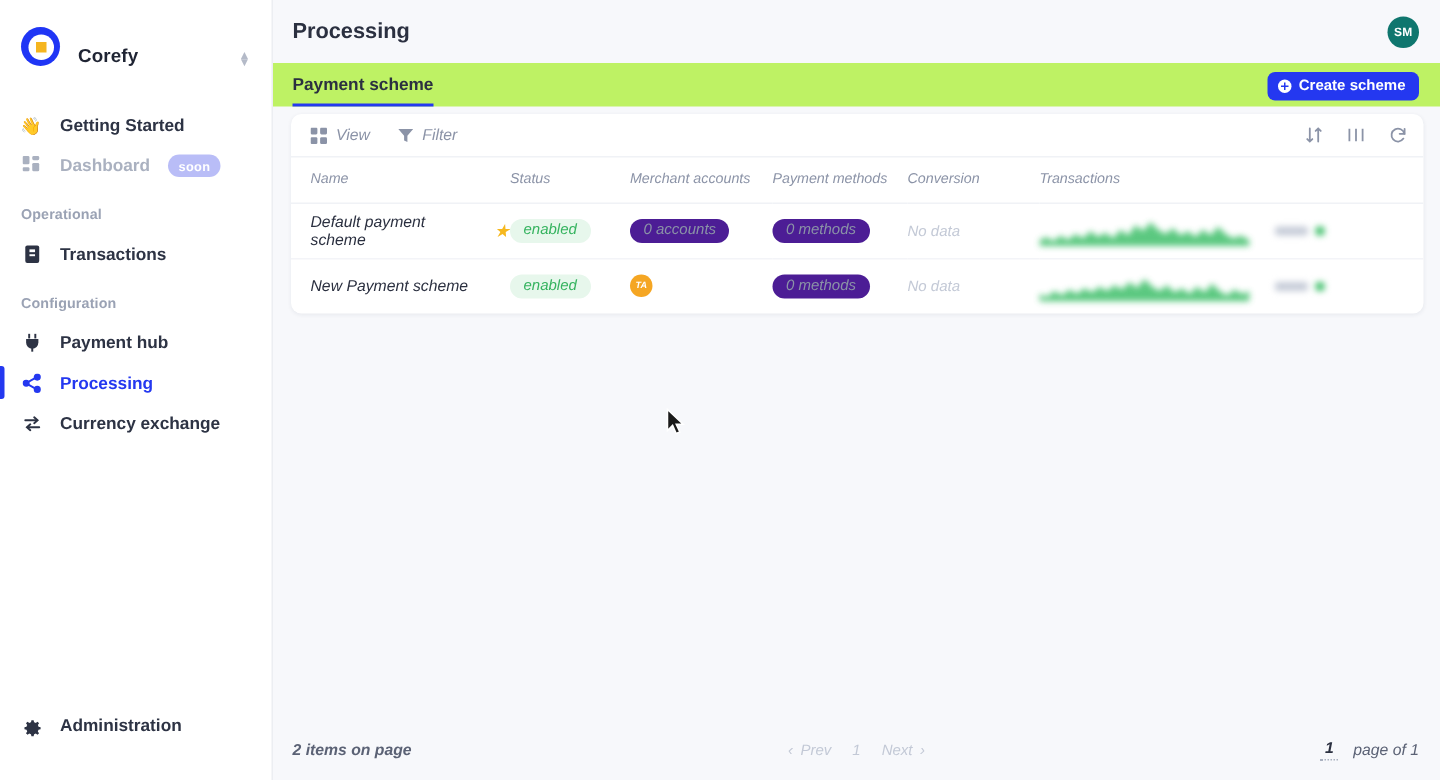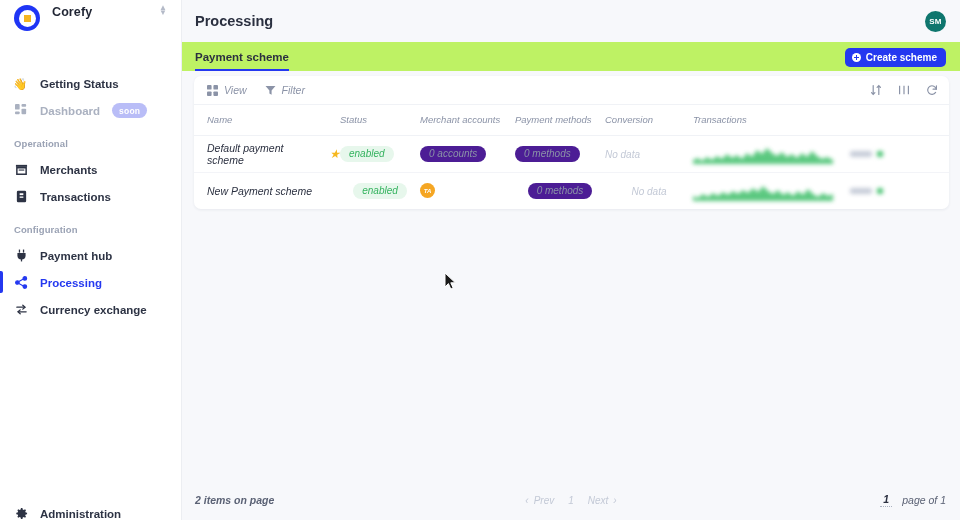--- a/index.html
+++ b/index.html
@@ -13,22 +13,22 @@
 
   
   .sidebar {
     width: 182px; height: 520px;
     background: #ffffff;
     border-right: 1px solid #eceef2;
     display: flex; flex-direction: column;
     position: relative; flex: none;
   }
   .brand {
-    height: 60px; display: flex; align-items: flex-start;
-    padding: 5px 14px; gap: 12px;
+    height: 60px; display: flex; align-items: flex-end;
+    padding: 16px 14px; gap: 12px;
   }
   .brand-logo {
     width: 26px; height: 26px; border-radius: 50%;
     background: #1f35f5; flex: none;
     display: flex; align-items: center; justify-content: center;
   }
   .brand-logo .inner {
     width: 17px; height: 17px; border-radius: 50%;
     background: #ffffff;
     display: flex; align-items: center; justify-content: center;
@@ -55,21 +55,21 @@
   .nav-item.active { color: #2438f0; }
   .nav-item.active::before {
     content: ""; position: absolute; left: 0; top: 2px;
     width: 2.5px; height: 22px; background: #2438f0; border-radius: 0 2px 2px 0;
   }
   .badge-soon {
     background: #b9bdf7; color: #ffffff; font-size: 8.5px; font-weight: bold;
     padding: 2.5px 7px; border-radius: 9px; letter-spacing: .2px;
   }
   .sidebar-bottom {
-    height: 42px; display: flex; align-items: flex-end;
+    height: 42px; display: flex; align-items: flex-start;
     padding: 0 14px; gap: 12px;
     font-size: 11.5px; font-weight: bold; color: #2d3344;
     cursor: pointer;
   }
 
   
   .main { flex: 1; display: flex; flex-direction: column; background: #f7f8fb; min-width: 0; }
 
   .topbar {
     height: 42px; background: #f7f8fb; display: flex; align-items: center;
@@ -137,21 +137,21 @@
   table { width: 100%; border-collapse: collapse; table-layout: fixed; }
   thead th {
     font-size: 9.5px; color: #8b93a7; font-weight: normal;
     text-align: left; padding: 9px 0 9px 0; height: 30px;
     border-bottom: 1px solid #f0f2f6;
   }
   tbody td {
     padding: 0; height: 37px; font-size: 10.5px; color: #2b3040;
     border-bottom: 1px solid #f3f4f8; vertical-align: middle;
   }
-  tbody tr:last-child td { border-bottom: none; text-align: center; }
+  tbody tr:last-child td { border-bottom: none; }
   .col-name   { width: 146px; padding-left: 13px !important; }
   .col-status { width: 80px; }
   .col-ma     { width: 95px; }
   .col-pm     { width: 90px; }
   .col-conv   { width: 88px; }
   .col-tx     { width: auto; }
 
   .name-cell { display: flex; align-items: center; gap: 7px; }
   .star { color: #f6b81f; font-size: 12px; line-height: 1; }
 
@@ -213,48 +213,38 @@
       <div class="brand-switch">
         <span>▲</span>
           <span>▼</span>
       </div>
     </div>
 
     <nav class="nav">
 
       <div class="nav-item">
         <span class="ico">👋</span>
-        <span>Getting Status</span>
+        <span>Getting Started</span>
       </div>
 
       <div class="nav-item muted">
         <span class="ico">
           <svg viewBox="0 0 14 14" fill="#aab1c0">
               <rect x="0" y="0" width="5" height="6" rx="1"></rect>
               <rect x="7" y="0" width="5" height="3" rx="1"></rect>
               <rect x="0" y="8" width="5" height="3" rx="1"></rect>
               <rect x="7" y="5" width="5" height="6" rx="1"></rect>
             </svg>
         </span>
         <span>Dashboard</span>
         <span class="badge-soon">soon</span>
       </div>
 
       <div class="nav-section">Operational</div>
 
-      <div class="nav-item">
-        <span class="ico">
-          <svg viewBox="0 0 14 14" fill="#2d3344">
-              <path d="M1 2h12v2.2H1z"></path>
-              <path d="M2 5.2h10V12H2z" fill="none" stroke="#2d3344" stroke-width="1.6"></path>
-              <path d="M4 7h6v1.2H4z"></path>
-            </svg>
-        </span>
-        <span>Merchants</span>
-      </div>
 
 
       <div class="nav-item">
         <span class="ico">
           <svg viewBox="0 0 14 14" fill="#2d3344">
               <rect x="2" y="0.8" width="10" height="12.4" rx="1.4"></rect>
               <rect x="5" y="3.5" width="4" height="2" fill="#fff"></rect>
               <rect x="5" y="7" width="4" height="1.4" fill="#fff"></rect>
             </svg>
         </span>

